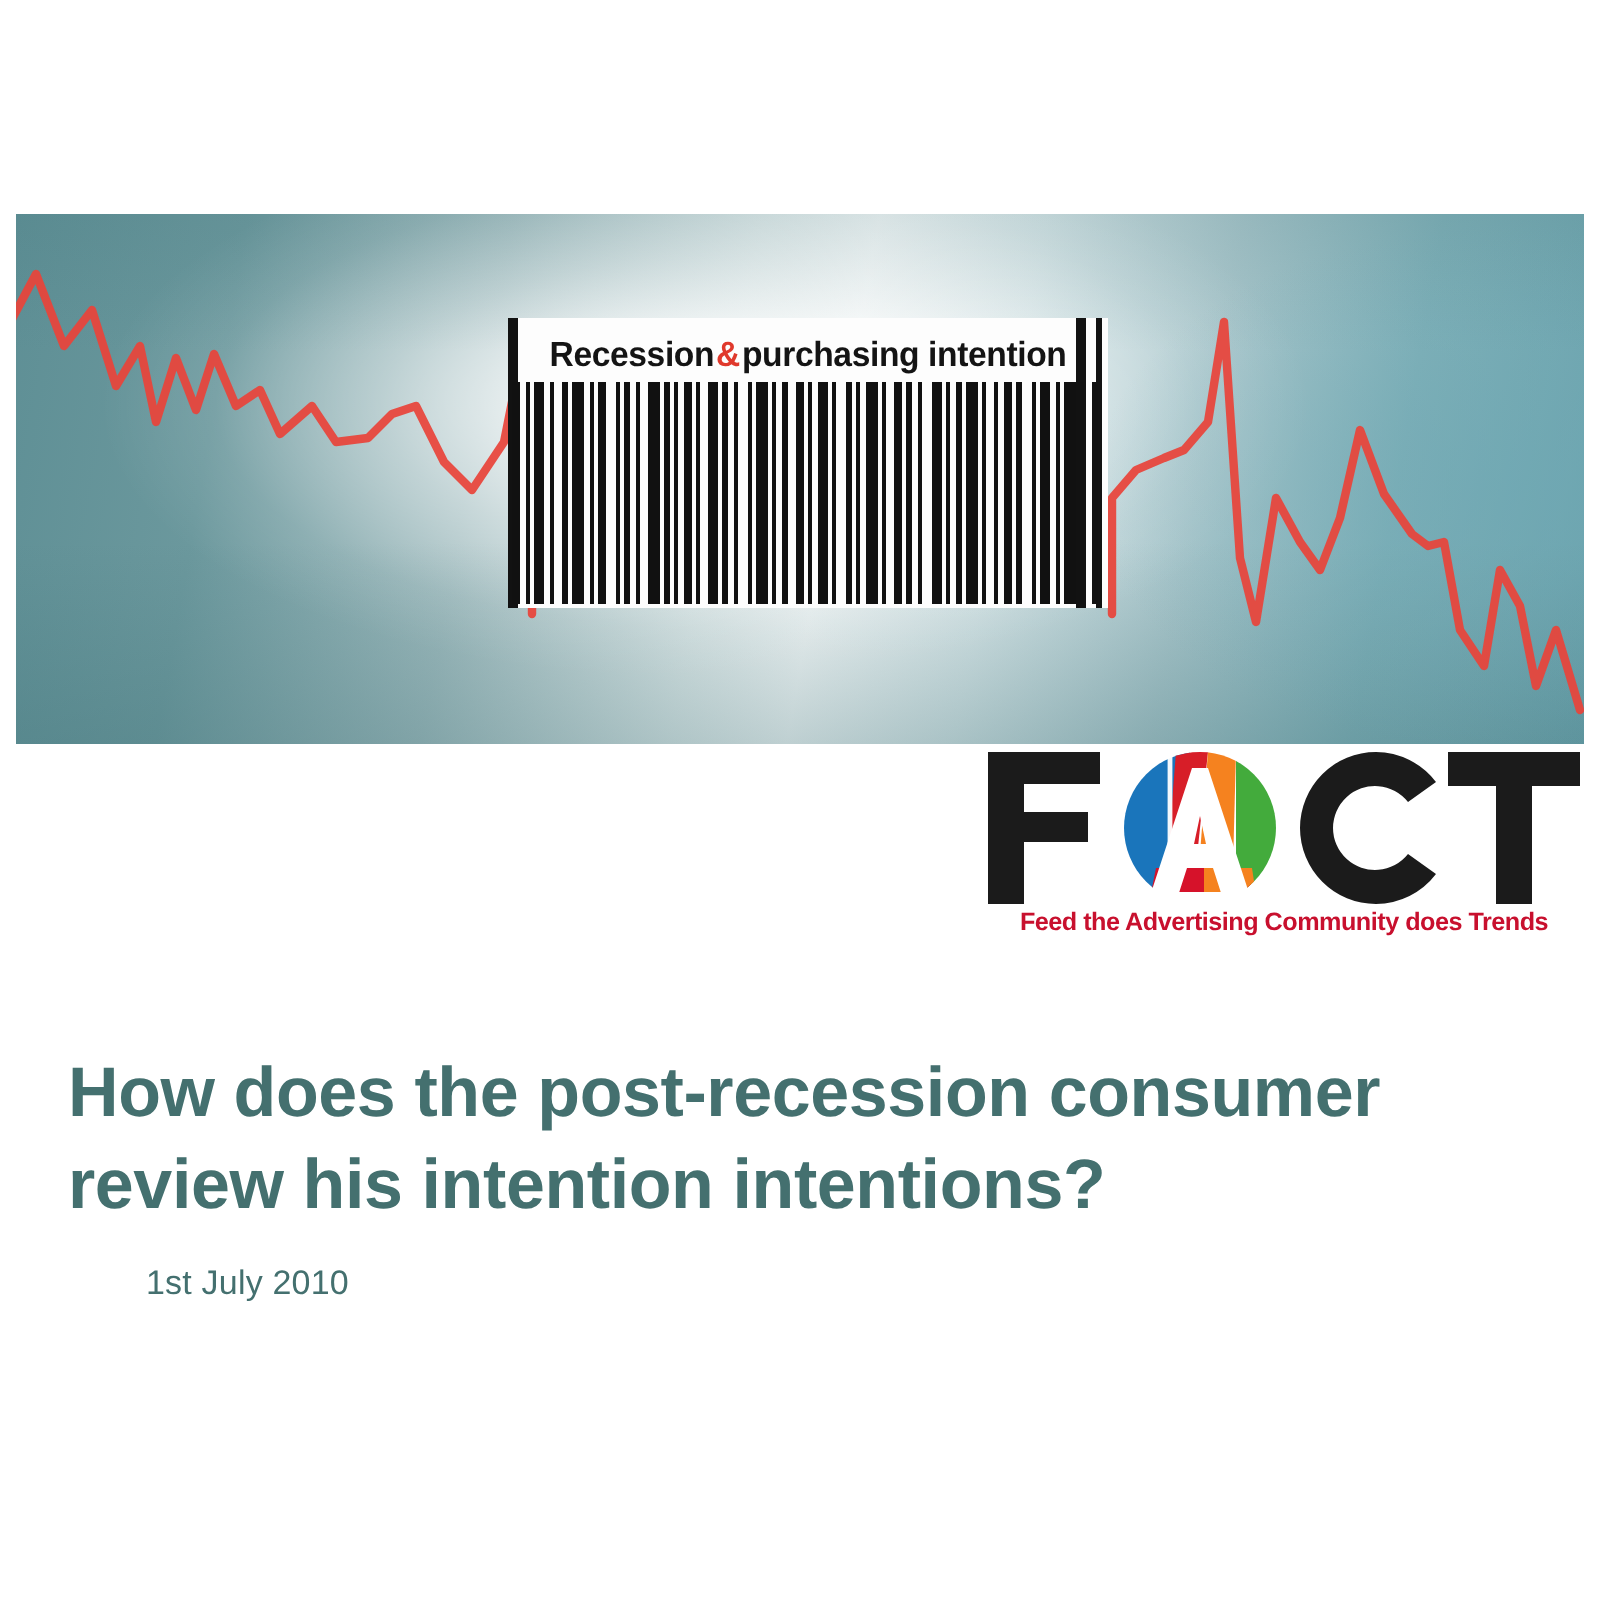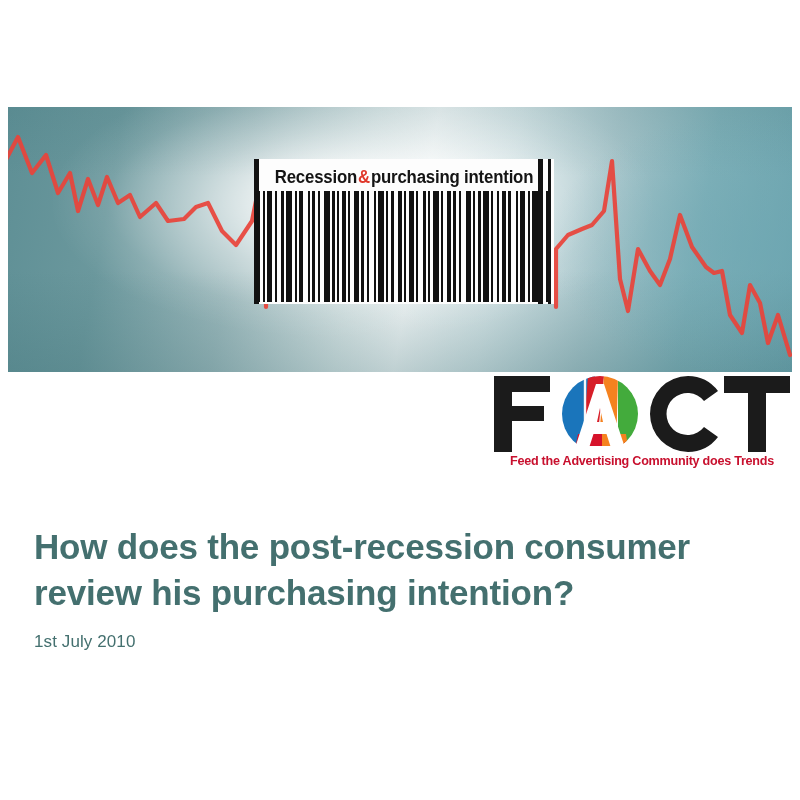--- a/index.html
+++ b/index.html
@@ -189,20 +189,21 @@
     color: #44706f;
     letter-spacing: -0.2px;
     margin: 0;
   }
   #slide-date {
     margin-top: 16px;
     font-family: "Liberation Sans", sans-serif;
     font-size: 17px;
     color: #44706f;
     letter-spacing: 0.1px;
+    margin-left: 39px;
   }
 </style>
 </head>
 <body>
 
 <div id="slide">
 
   <div id="banner">
 
     <div id="banner-bg">
@@ -379,18 +380,18 @@
         <path d="M232,4 H298 V21 H274 V80 H256 V21 H232 Z"></path>
       </g>
     </svg>
 
     <div id="logo-tagline">Feed the Advertising Community does Trends</div>
   </div>
 
   <div id="title-block">
     <h1 id="slide-title">
       <span>How does the post-recession consumer</span><br>
-      <span>review his purchasing intention?</span>
+      <span>review his intention intentions?</span>
     </h1>
     <div id="slide-date">1st July 2010</div>
   </div>
 
 </div>
 
 </body></html>

